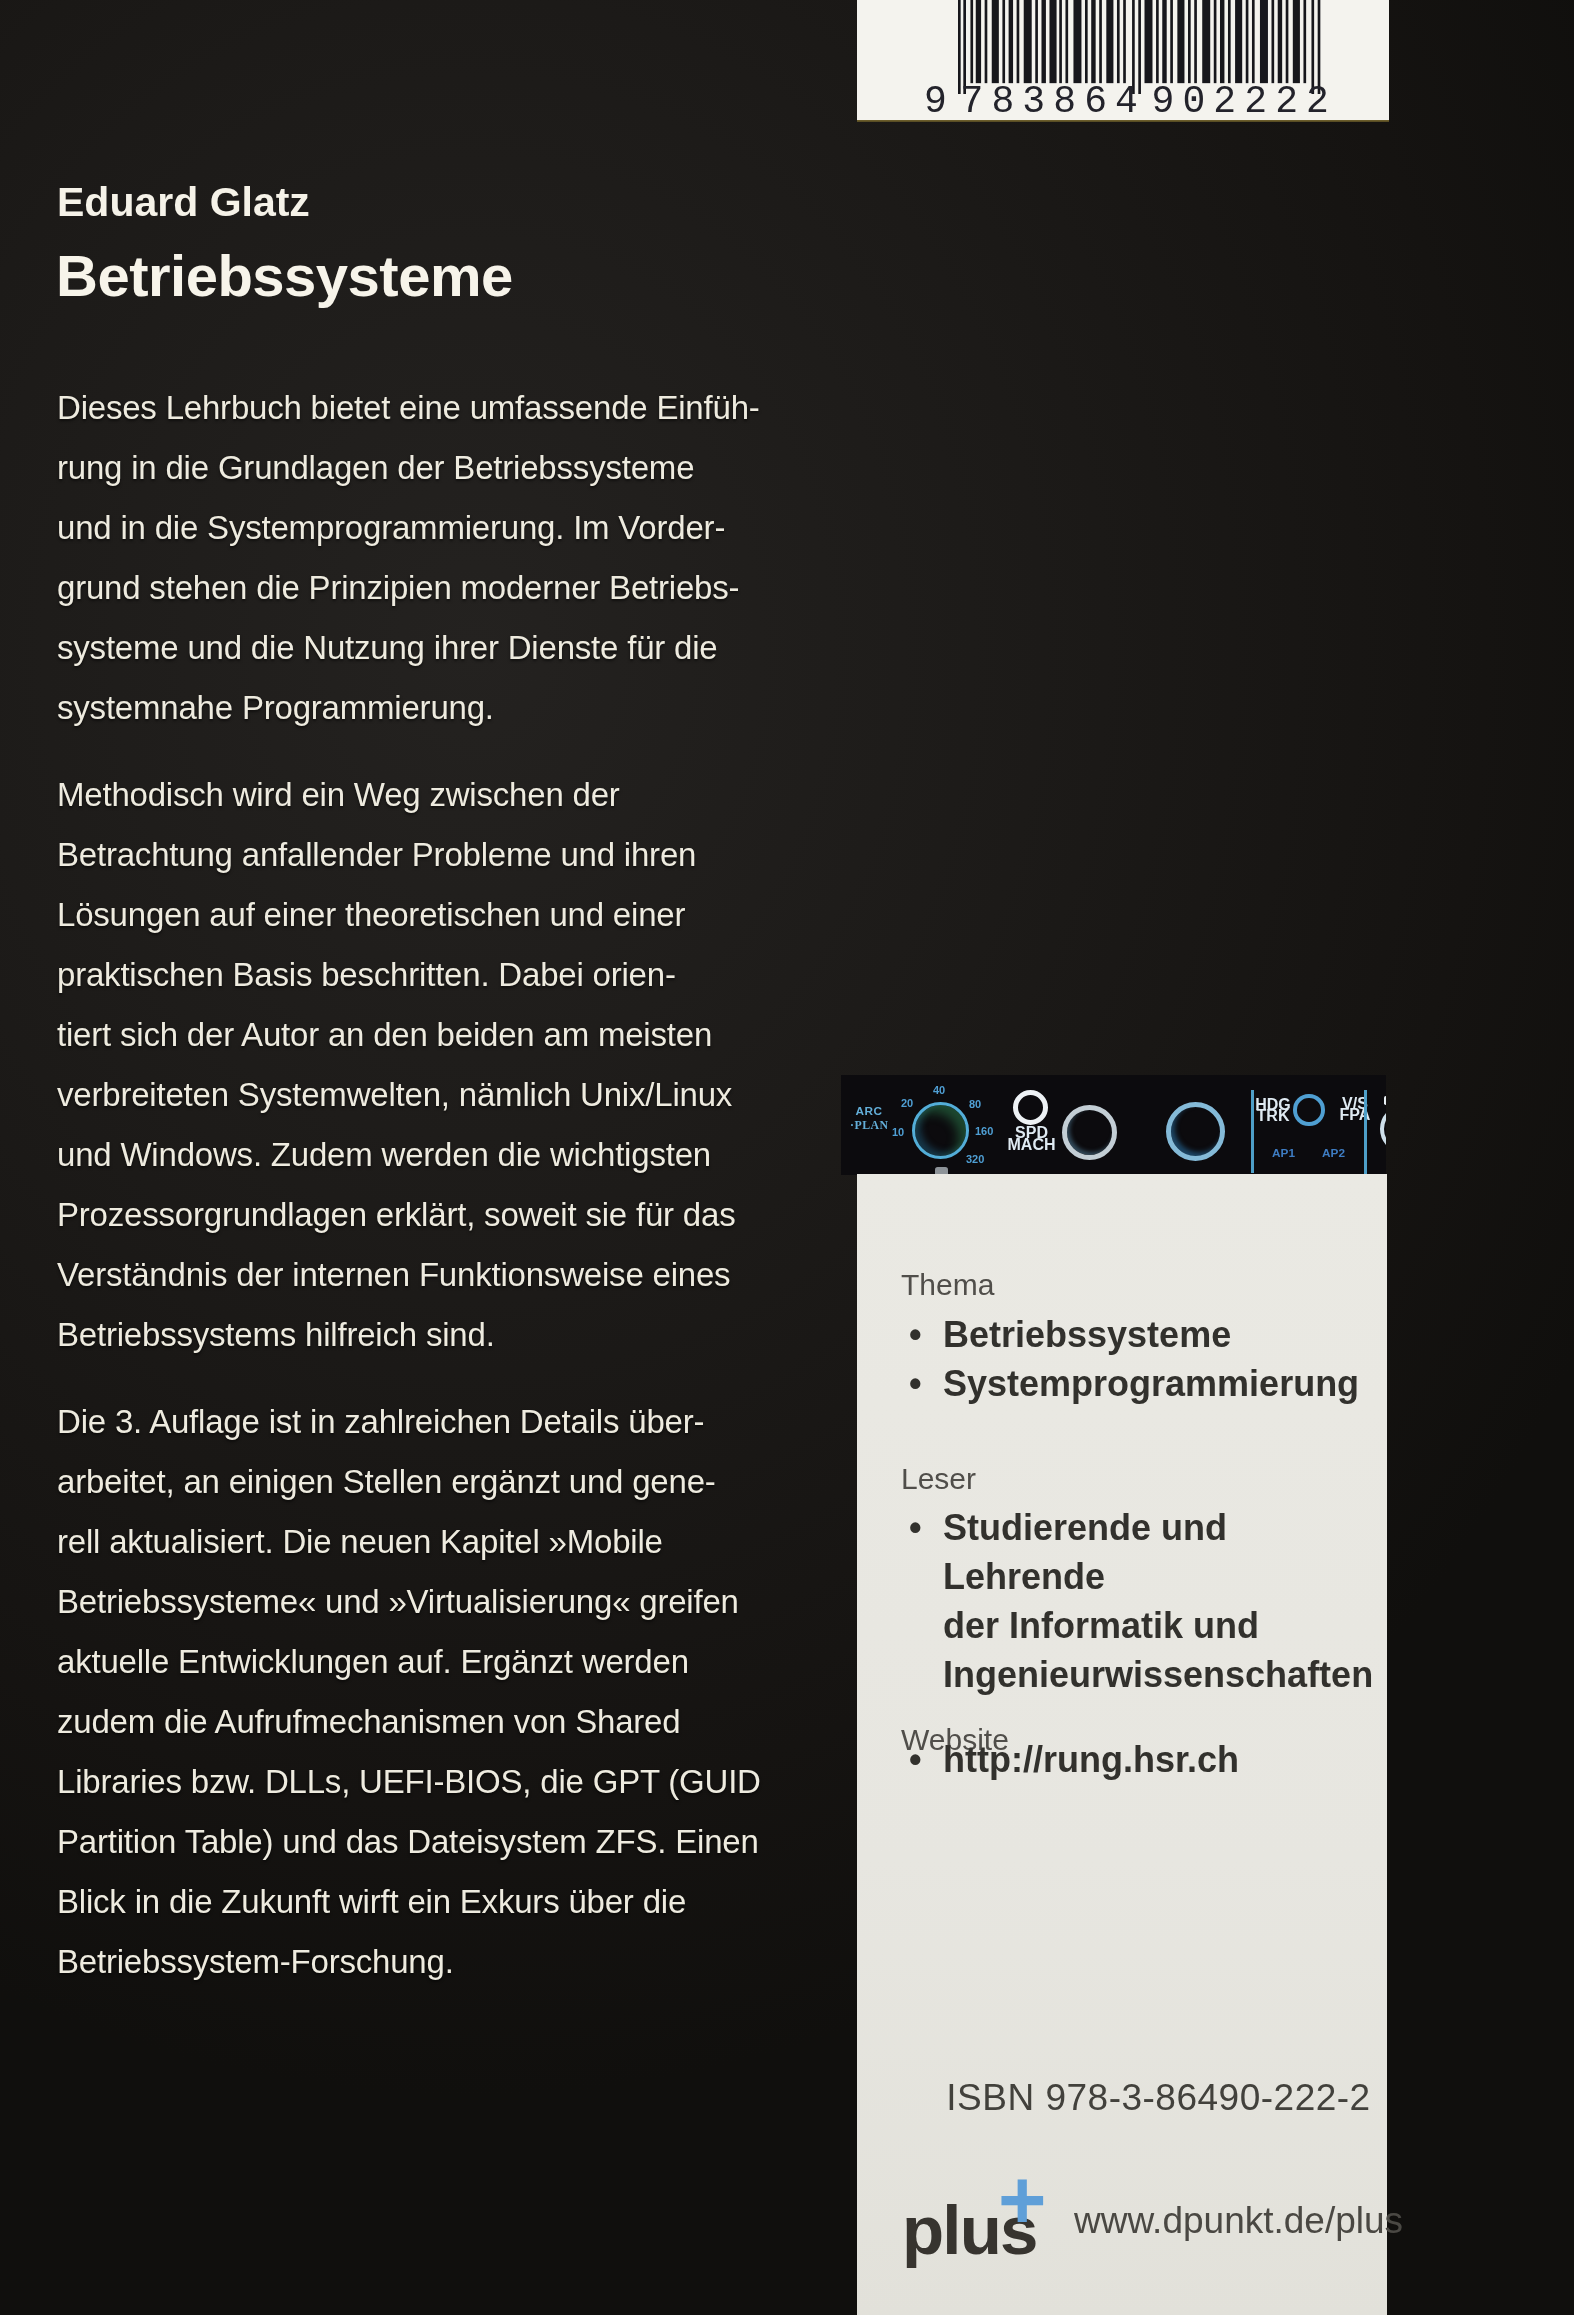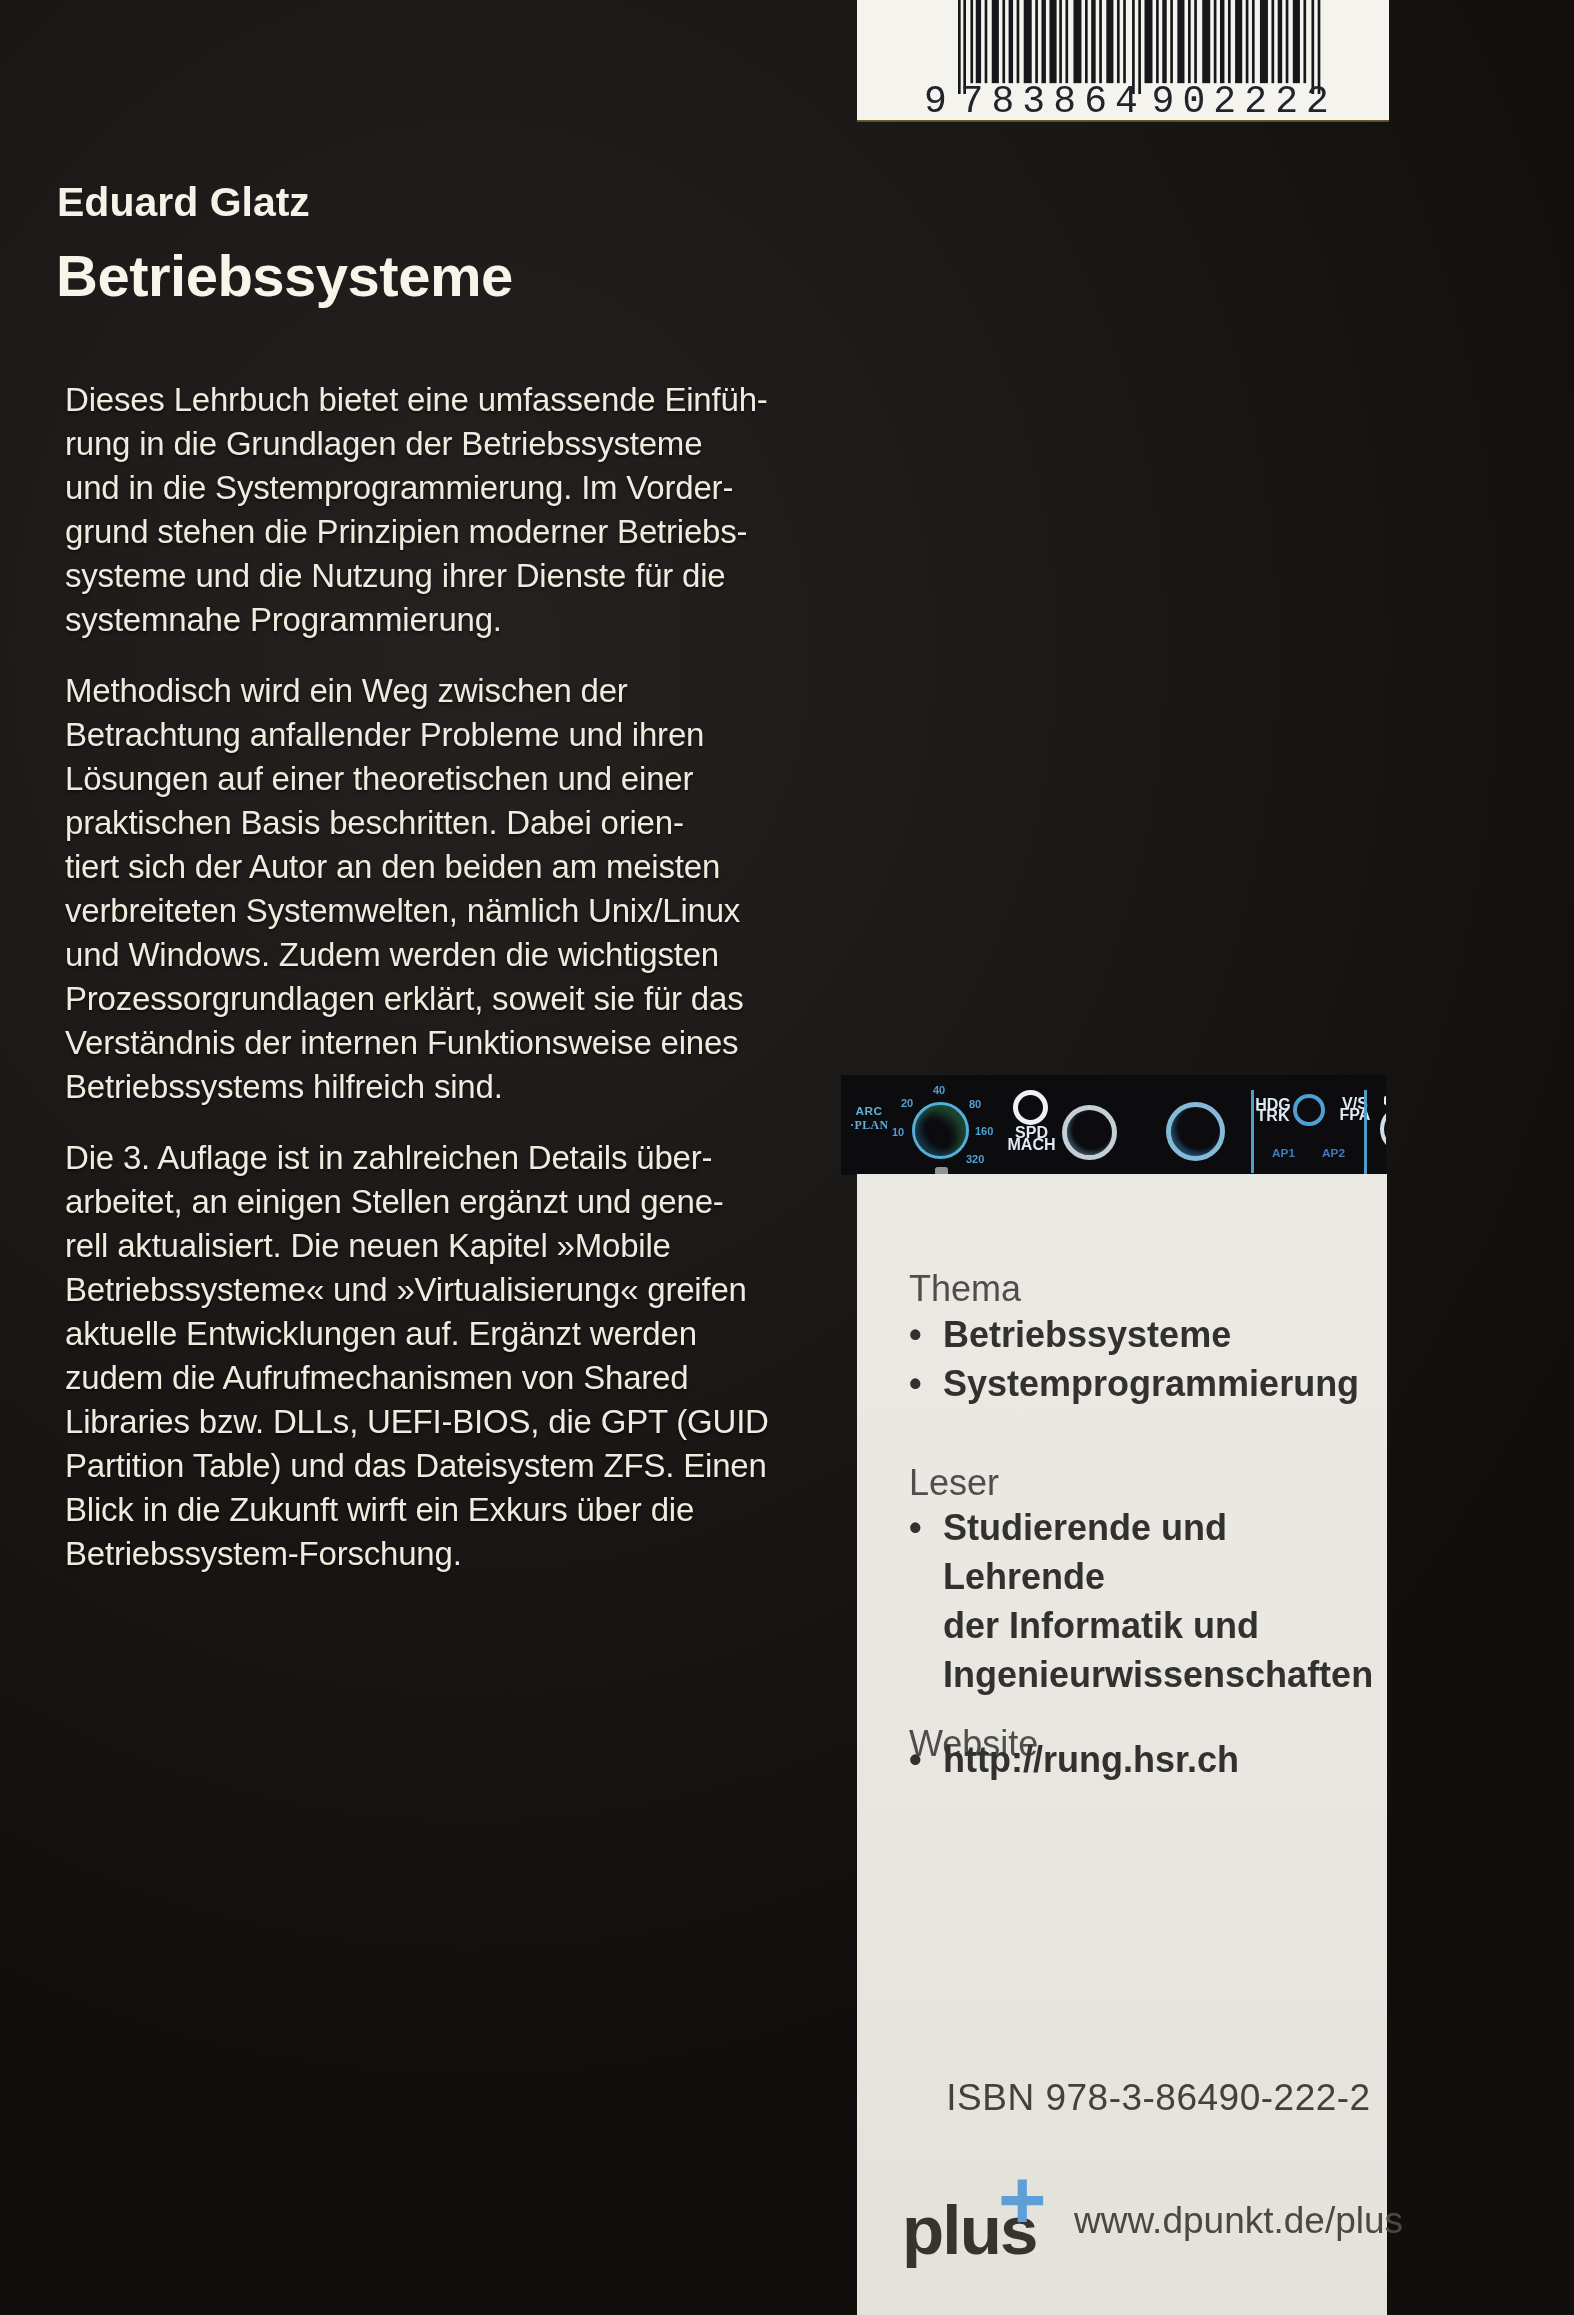--- a/index.html
+++ b/index.html
@@ -11,21 +11,21 @@
   
   .barcode-box{position:absolute;left:857px;top:0;width:532px;height:120px;background:#f4f3ee;box-shadow:0 1.8px 0 #6a5c2a;}
   .barcode-bars{position:absolute;left:101px;top:0;width:373px;height:94px;}
   .barcode-digits{position:absolute;left:67px;right:52px;top:80px;display:flex;justify-content:space-between;
     font-family:"Liberation Mono", monospace;font-size:38px;color:#23232b;}
   .barcode-digits span{letter-spacing:8.1px;}
   
   .author{position:absolute;left:57px;top:179px;font-size:41px;font-weight:600;color:#f5f2e8;}
   .title{position:absolute;left:56px;top:242px;font-size:58px;font-weight:700;color:#f7f4ea;letter-spacing:-0.5px;}
   .body-text{position:absolute;left:57px;top:378px;width:769px;}
-  .para{margin:0 0 27px 8px;white-space:pre-line;font-size:33px;line-height:44px;color:#eeebdf;letter-spacing:-0.2px;
+  .para{margin:0 0 27px 0;white-space:pre-line;font-size:33px;line-height:60px;color:#eeebdf;letter-spacing:-0.2px;
     text-shadow:0 1.8px 2.7px rgba(0,0,0,0.55);}
   
   .strip{position:absolute;left:841px;top:1075px;width:545px;height:100px;background:#0c0b0e;overflow:hidden;}
   .strip .tinylbl{position:absolute;font-size:11.8px;font-weight:700;color:#63aed8;letter-spacing:0.5px;}
   .strip .whitelbl{position:absolute;font-size:16px;font-weight:700;color:#dfeaf2;text-align:center;white-space:pre-line;line-height:11.8px;}
   .ring{position:absolute;border-radius:50%;}
   .efis-dial{left:71px;top:27px;width:51px;height:51px;border:3.6px solid #53aed8;
     box-shadow:inset -7.2px 7.2px 11px rgba(50,150,90,0.45), inset 5.4px -3.6px 7.2px rgba(40,120,160,0.4);}
   .efis-nub{position:absolute;left:94px;top:92px;width:12.7px;height:7.2px;background:#8d9398;border-radius:2.7px 2.7px 0 0;}
   .rangelbl{position:absolute;font-size:11px;font-weight:700;color:#4f9fd4;}
@@ -33,21 +33,21 @@
   .ring-silver{left:221px;top:30px;width:45px;height:45px;border:5.4px solid #c3ced5;box-shadow:inset 2.7px -2.7px 4.5px rgba(90,140,170,.5);}
   .ring-blue{left:325px;top:27px;width:49px;height:49px;border:5.4px solid #84bad8;box-shadow:inset 3.6px -3.6px 5.4px rgba(40,110,160,.6);}
   .ring-small{left:452px;top:19px;width:23.5px;height:23.5px;border:4.5px solid #4f9fd2;}
   .ring-edge{left:539px;top:30px;width:40px;height:40px;border:4.5px solid #cfe0ea;}
   .edge-dot{position:absolute;left:543px;top:21px;width:10px;height:9px;background:#e9f0f4;border-radius:1.8px;}
   .vline{position:absolute;width:2.7px;background:#4e9fc8;}
   .aplbl{position:absolute;font-size:11.8px;font-weight:700;color:#3e7cc2;}
   
   .panel{position:absolute;left:857px;top:1174px;width:530px;height:1142px;
     background:linear-gradient(180deg,#eae9e3 0%,#e7e6e0 60%,#e2e1da 100%);}
-  .sec-heading{position:absolute;left:52px;font-size:36px;color:#504e4a;}
+  .sec-heading{position:absolute;left:44px;font-size:30px;color:#504e4a;}
   .bullet-item{position:absolute;left:52px;padding-left:34px;font-size:36px;font-weight:700;color:#32312d;
     line-height:49px;white-space:pre-line;}
   .bullet-item::before{content:"•";position:absolute;left:0;top:0;}
   .isbn{position:absolute;right:16.3px;top:903px;font-size:37px;color:#42413c;letter-spacing:0.5px;}
   .plus-row{position:absolute;left:45px;top:1002px;width:470px;height:118px;}
   .plus-word{position:absolute;left:0;top:14.5px;font-size:69px;font-weight:700;color:#37342f;letter-spacing:-1.8px;}
   .plus-sign{position:absolute;left:96px;top:-23.5px;font-size:83px;font-weight:700;color:#5f9fd8;}
   .ebook-text{position:absolute;left:172px;top:12.7px;color:#4a4843;}
   .ebook-line1{font-size:34px;}
   .ebook-line2{font-size:37px;margin-top:11px;}

